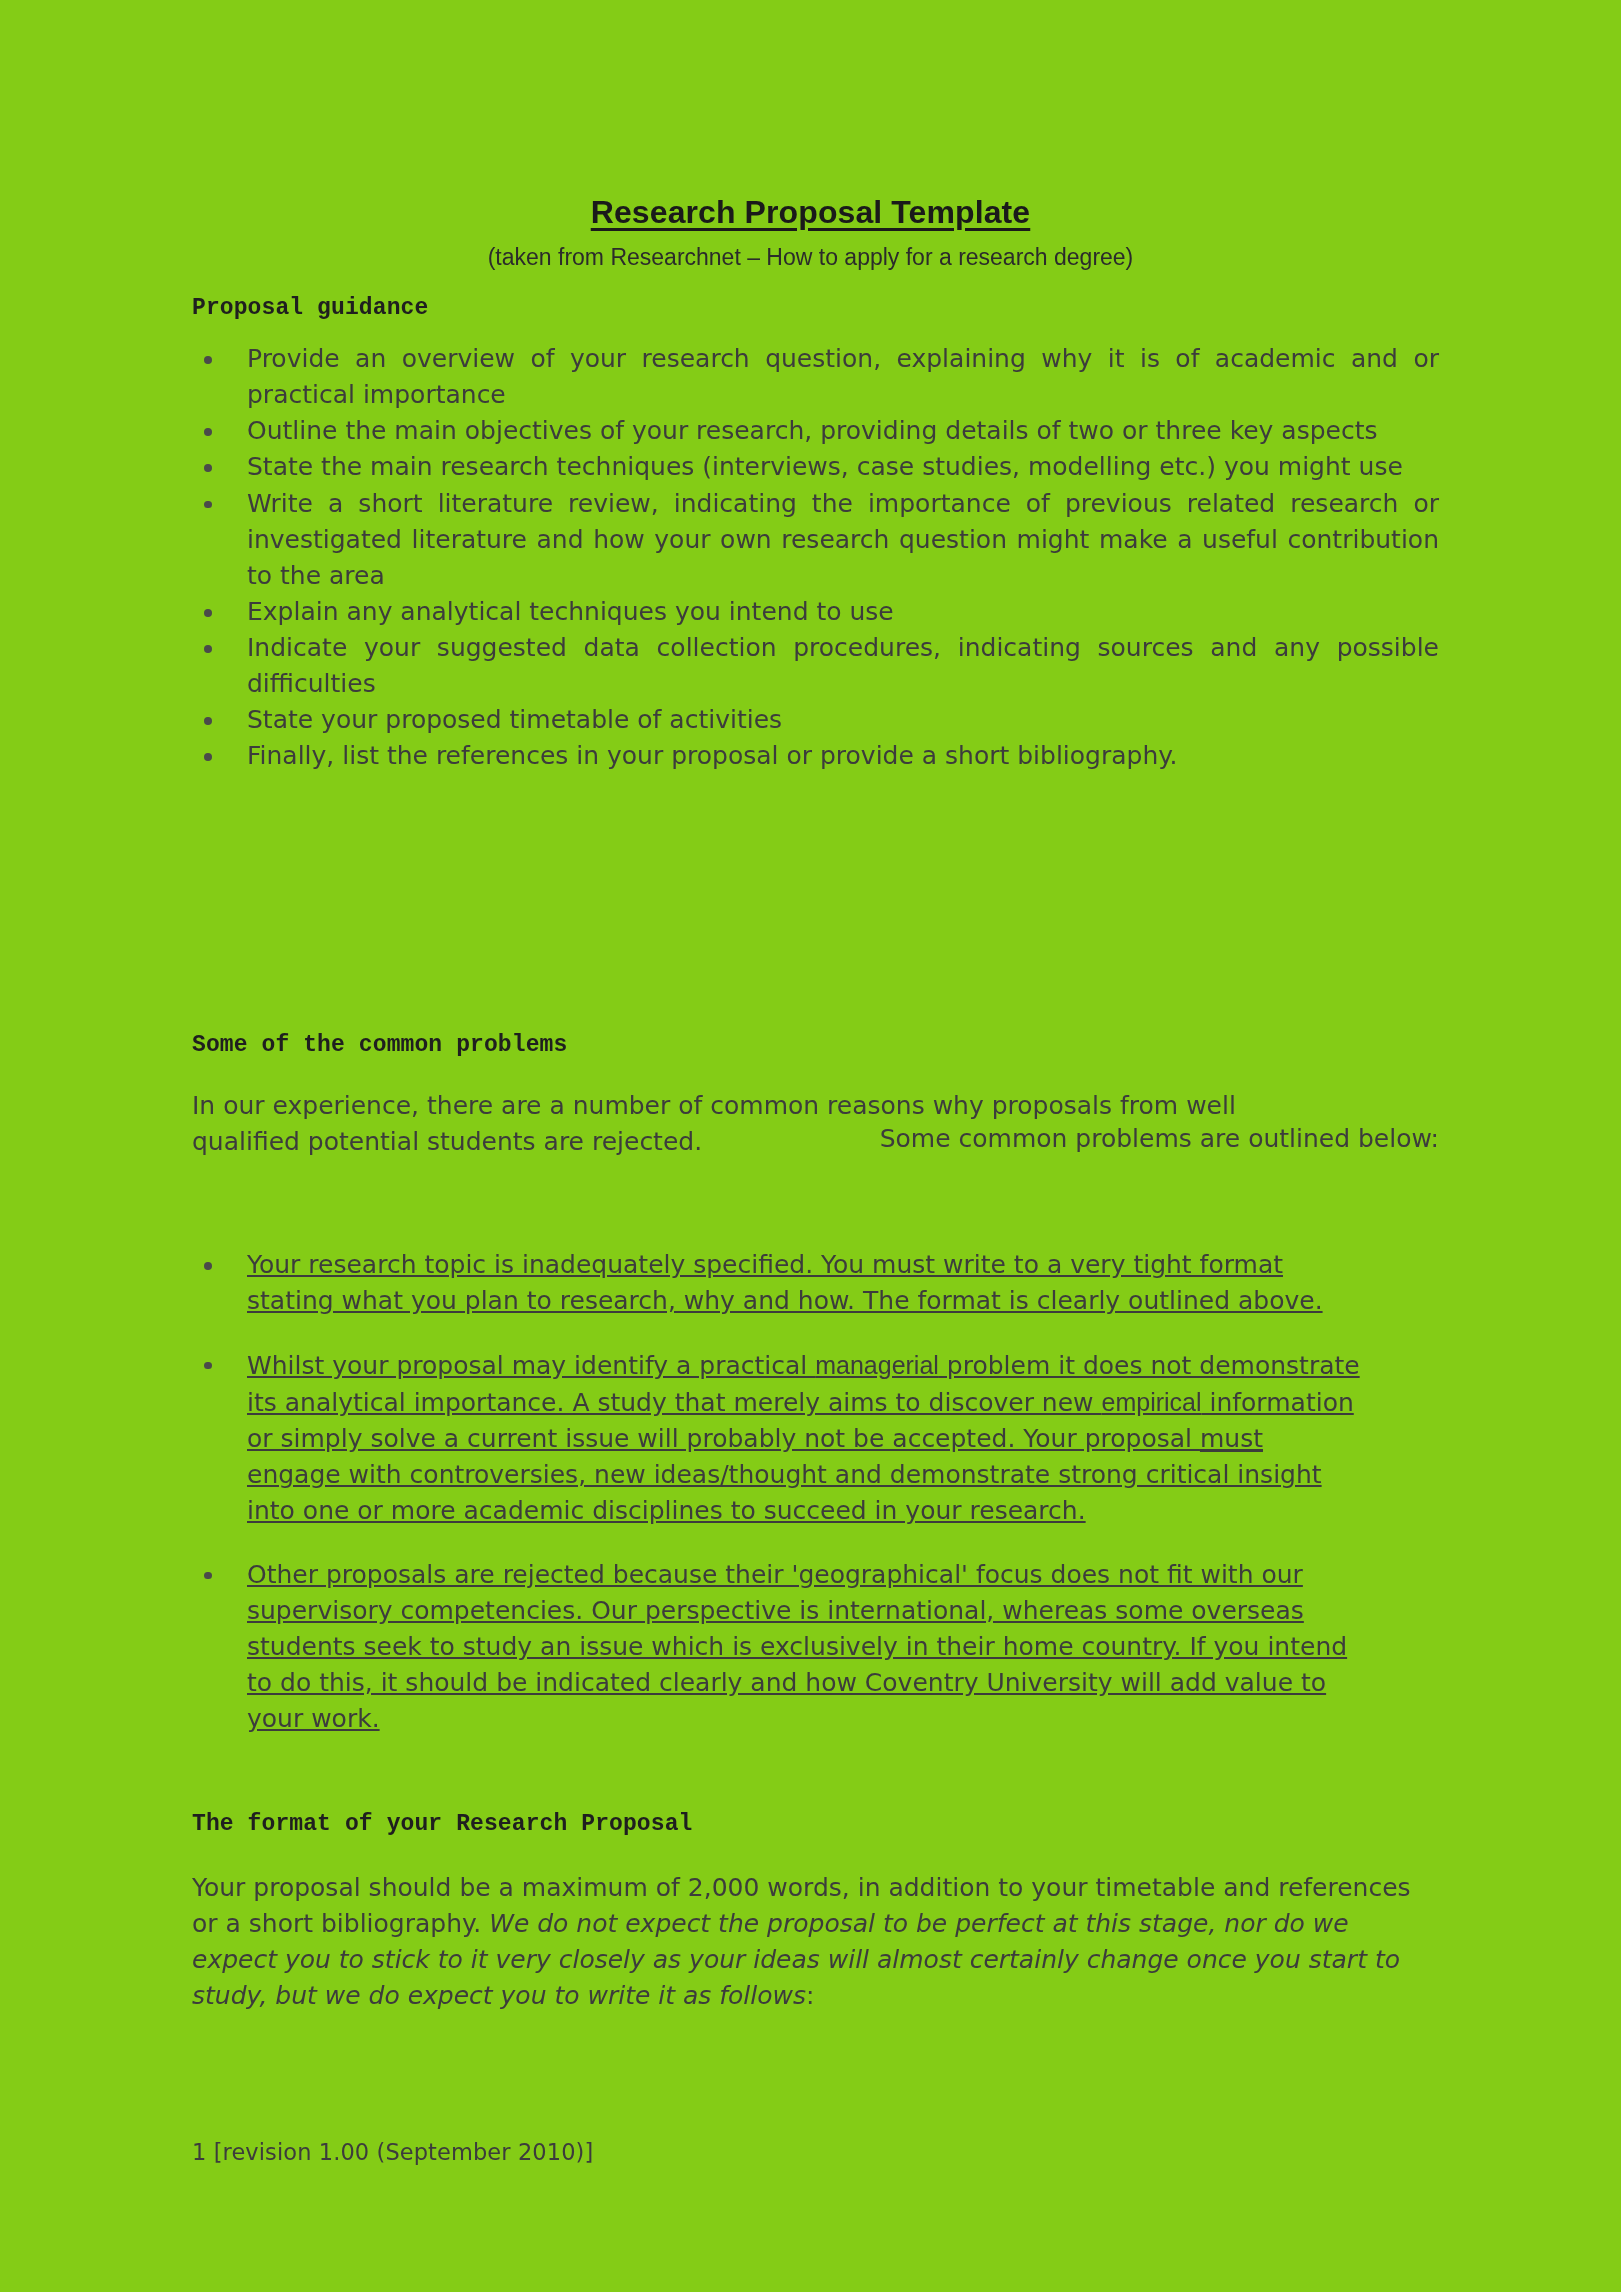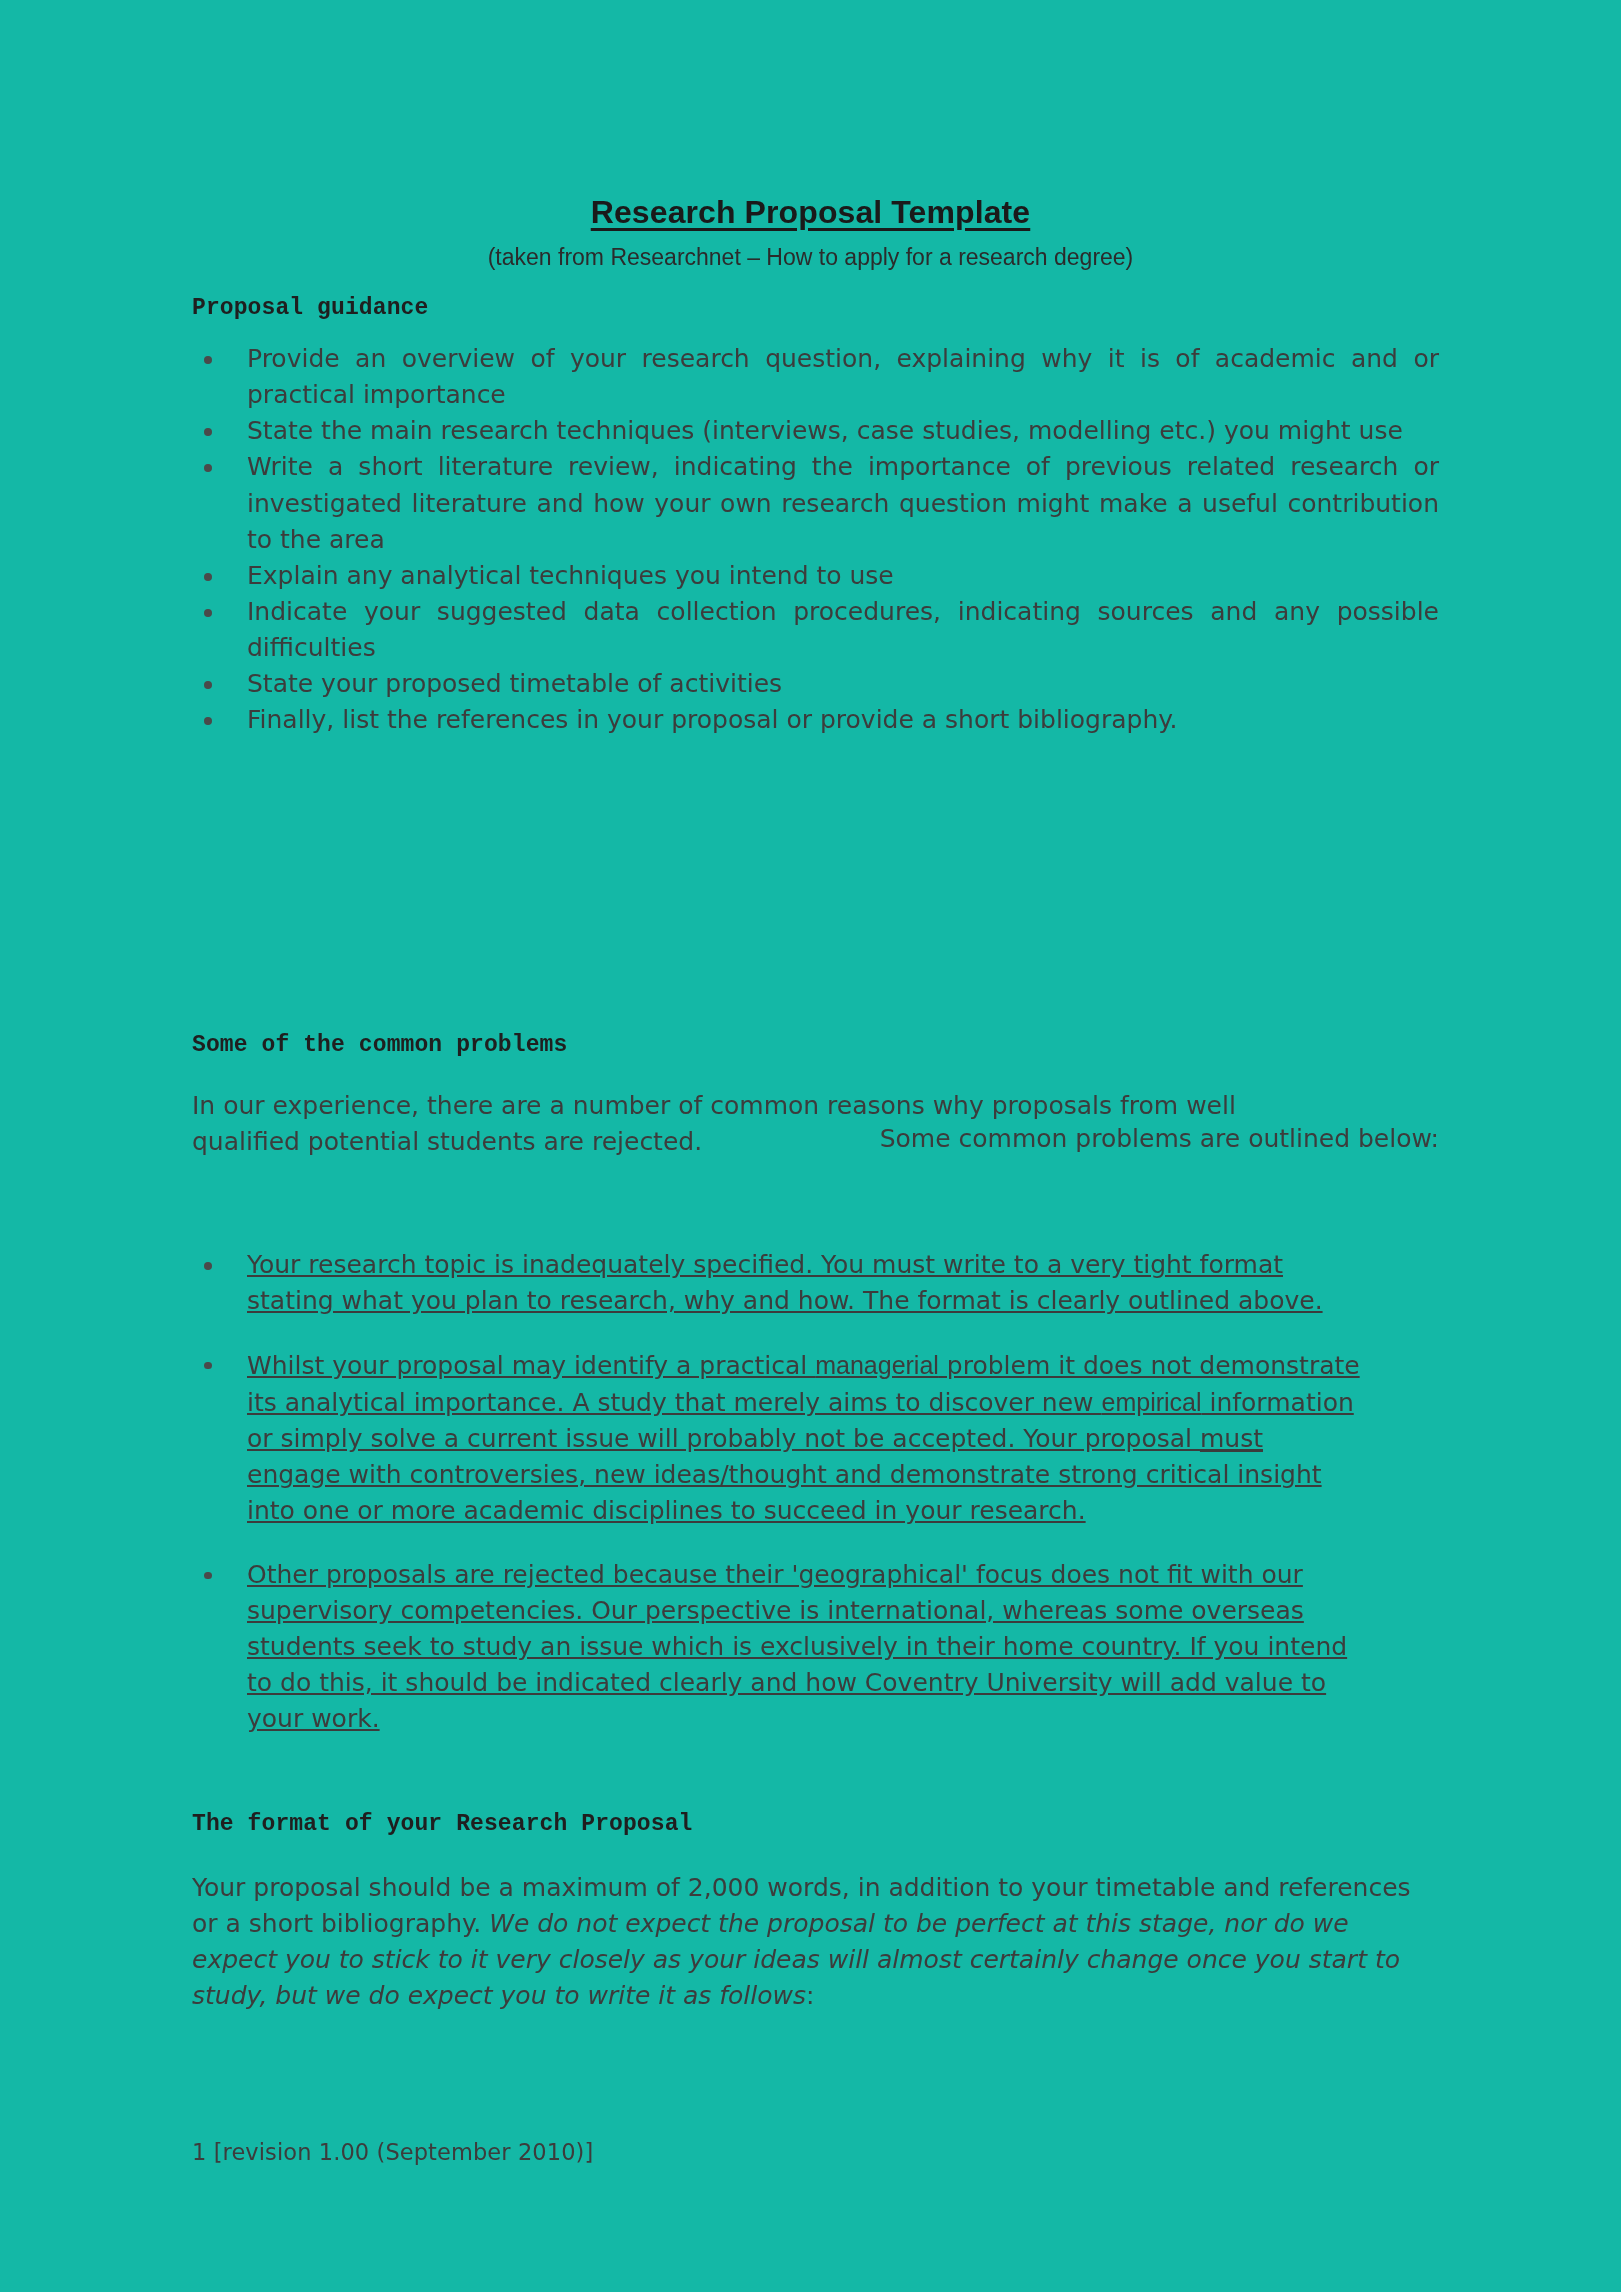--- a/index.html
+++ b/index.html
@@ -5,21 +5,21 @@
 <style>
   html, body {
     margin: 0;
     padding: 0;
     background: #ffffff;
   }
   .page {
     position: relative;
     width: 1621px;
     height: 2293px;
-    background: #14b8a6;
+    background: #84cc16;
     box-sizing: border-box;
     font-family: "DejaVu Sans", sans-serif;
     color: #3a3a3a;
     overflow: hidden;
   }
 
   
   .title-block {
     position: absolute;
     left: 0;
@@ -128,20 +128,21 @@
     <div class="doc-subtitle">(taken from Researchnet – How to apply for a research degree)</div>
   </div>
 
   <div class="content" style="top: 295px;">
     <div class="heading">Proposal guidance</div>
   </div>
 
   <div class="content" style="top: 341px;">
     <ul class="bullets justified">
       <li>Provide an overview of your research question, explaining why it is of academic and or practical importance</li>
+      <li>Outline the main objectives of your research, providing details of two or three key aspects</li>
       <li>State the main research techniques (interviews, case studies, modelling etc.) you might use</li>
       <li>Write a short literature review, indicating the importance of previous related research or investigated literature and how your own research question might make a useful contribution to the area</li>
       <li>Explain any analytical techniques you intend to use</li>
       <li>Indicate your suggested data collection procedures, indicating sources and any possible difficulties</li>
       <li>State your proposed timetable of activities</li>
       <li>Finally, list the references in your proposal or provide a short bibliography.</li>
     </ul>
   </div>
 
   <div class="content" style="top: 1032px;">

